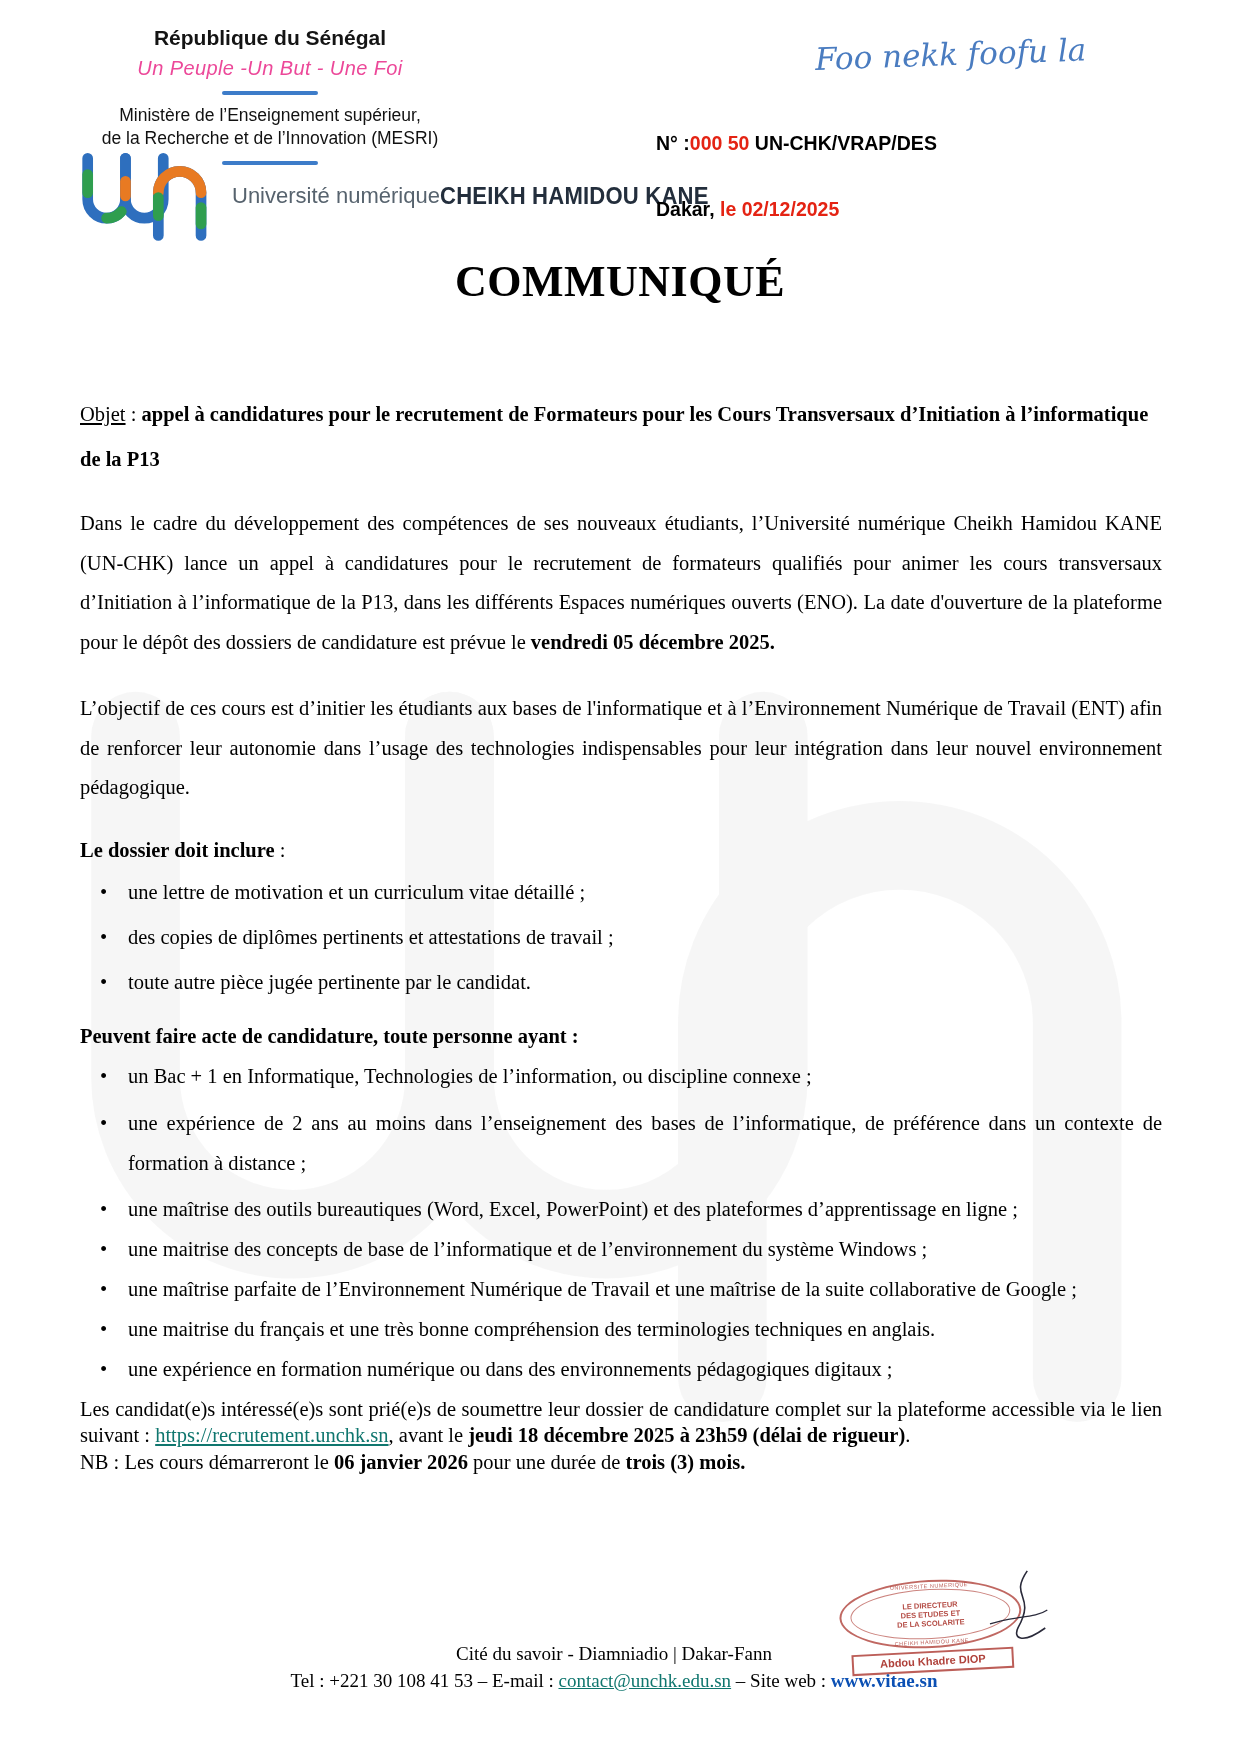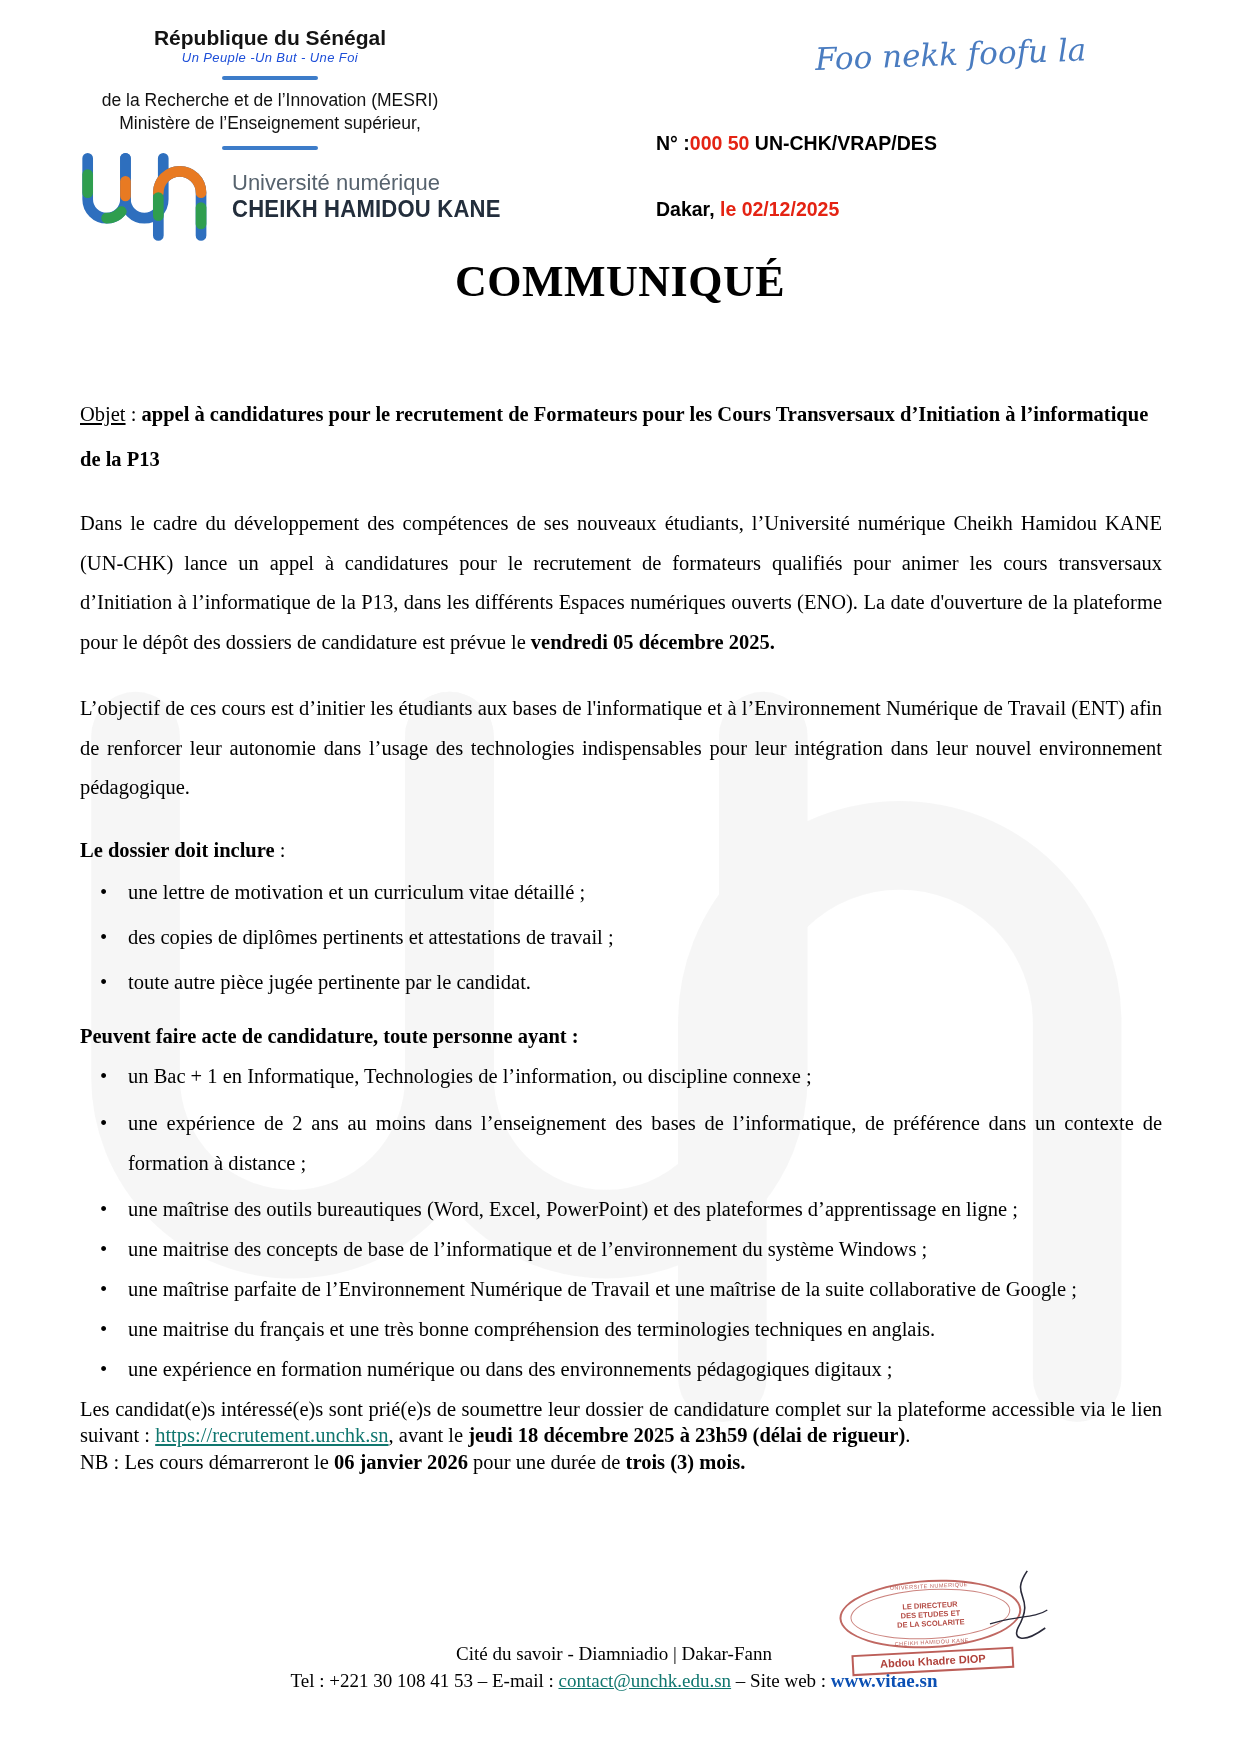--- a/index.html
+++ b/index.html
@@ -2,27 +2,27 @@
 <html lang="fr"><head>
 <meta charset="utf-8">
 <style>
   html,body{margin:0;padding:0;background:#fff;}
   .page{position:relative;width:1240px;height:1755px;background:#fff;overflow:hidden;
         font-family:"Liberation Serif",serif;color:#000;}
   
   .hdr-left{position:absolute;left:70px;top:26px;width:400px;text-align:center;
             font-family:"Liberation Sans",sans-serif;}
   .republic{font-size:21px;font-weight:bold;color:#141414;}
-  .motto{font-size:13px;font-style:italic;color:#1d4ed8;letter-spacing:.4px;}
+  .motto{font-size:20px;font-style:italic;color:#ec4899;margin-top:7px;letter-spacing:.4px;}
   .bluebar{width:96px;height:4px;background:#3d7cc9;border-radius:2px;margin:11px auto 9px;}
   .ministry{font-size:17.5px;color:#111;line-height:23px;}
   
   .logo{position:absolute;left:72px;top:150px;display:flex;align-items:center;gap:12px;}
   .logo-mark{display:block;}
-  .logo-text{display:flex;flex-direction:column;font-family:"Liberation Sans",sans-serif;justify-content:flex-end;}
+  .logo-text{display:flex;font-family:"Liberation Sans",sans-serif;justify-content:flex-end;}
   .logo-t1{font-size:22px;color:#57636e;}
   .logo-t2{font-size:23px;font-weight:bold;color:#232e3c;letter-spacing:.2px;transform:scaleX(.96);transform-origin:left;}
   
   .slogan{position:absolute;left:815px;top:36px;width:280px;font-family:"DejaVu Serif",serif;
           font-style:italic;font-size:31px;color:#4a7cc0;transform:rotate(-2deg);white-space:nowrap;}
   .refline,.dateline{position:absolute;left:656px;font-family:"Liberation Sans",sans-serif;
           font-size:19.5px;font-weight:bold;color:#000;}
   .refline{top:132px;}
   .dateline{top:198px;}
   
@@ -81,22 +81,22 @@
       <path d="M60,10 V60 a23,23 0 0 0 46,0 V10"></path>
       <path d="M100,104 V52 a26,26 0 0 1 52,0 V104"></path>
     </g>
   </svg>
 
   <div class="hdr-left">
     <div class="republic">République du Sénégal</div>
     <div class="motto">Un Peuple -Un But - Une Foi</div>
     <div class="bluebar"></div>
     <div class="ministry">
+      <div>Ministère de l’Enseignement supérieur,</div>
       <div>de la Recherche et de l’Innovation (MESRI)</div>
-      <div>Ministère de l’Enseignement supérieur,</div>
     </div>
     <div class="bluebar"></div>
   </div>
 
   <div class="logo">
     <svg class="logo-mark" width="148" height="92" viewBox="0 0 170 112">
       <g fill="none" stroke-width="13" stroke-linecap="round">
         <path d="M14,10 V60 a23,23 0 0 0 46,0 V10" stroke="#2e6fbe"></path>
         <path d="M14,30 v22" stroke="#2f9e4f"></path>
         <path d="M60,10 V60 a23,23 0 0 0 46,0 V10" stroke="#2e6fbe"></path>

